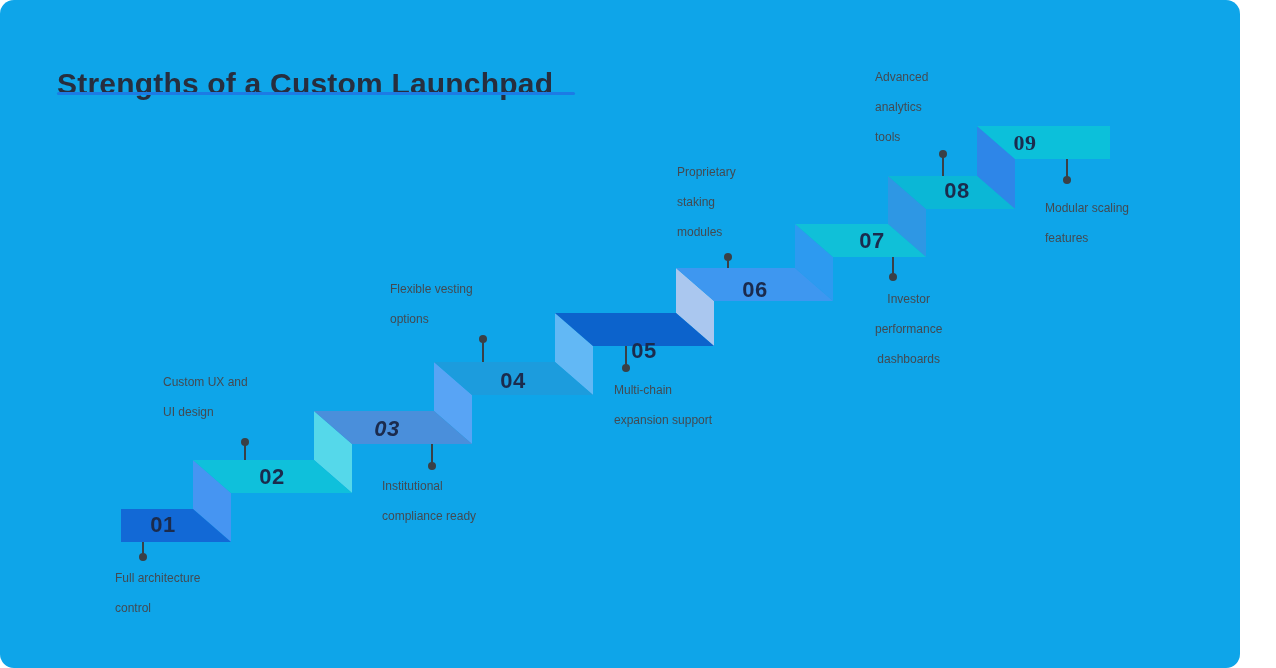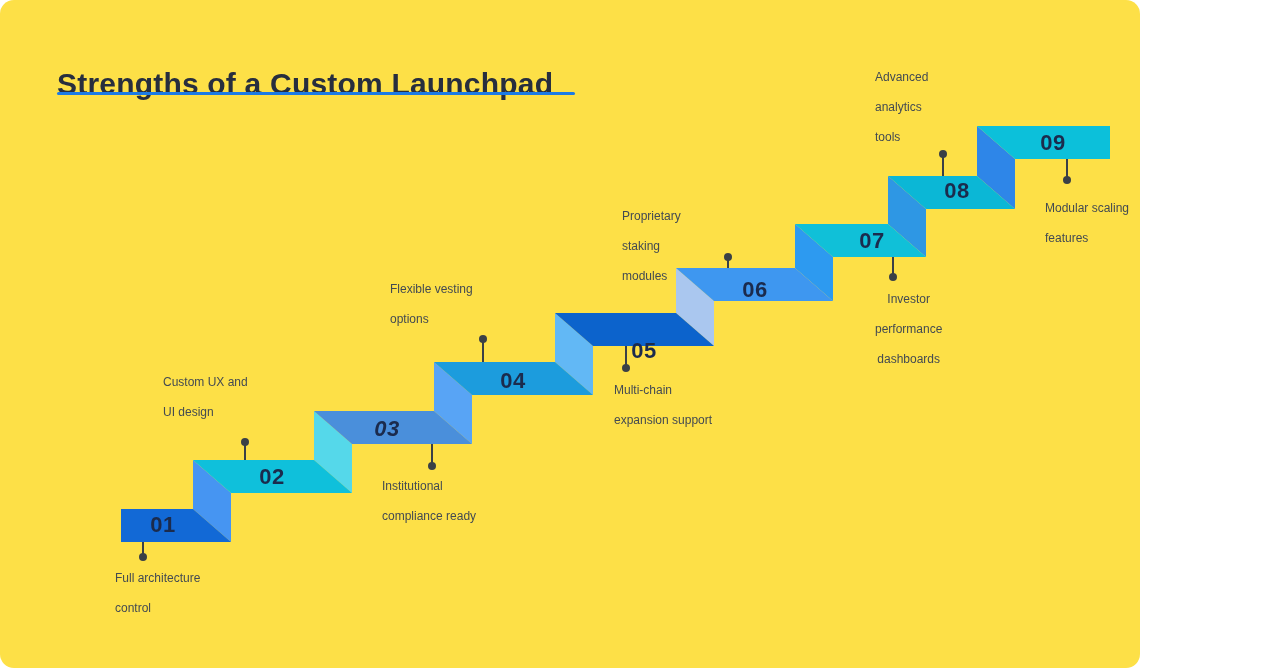--- a/index.html
+++ b/index.html
@@ -1,19 +1,19 @@
 <!DOCTYPE html>
 <html><head>
 <meta charset="utf-8">
 <style>
   html,body{margin:0;padding:0;background:#ffffff;}
   .frame{
     position:relative;
-    width:1140px;height:668px;
-    background:#fde047;
+    width:1240px;height:668px;
+    background:#0ea5e9;
     border-radius:14px;
     overflow:hidden;
     font-family:"Liberation Sans", sans-serif;
   }
   #stage{position:absolute;inset:0;}
   svg{position:absolute;left:0;top:0;}
   .page-title{
     position:absolute;left:57px;top:47px;
     font-size:30px;font-weight:700;color:#272e3e;
     letter-spacing:0.2px;
@@ -79,32 +79,32 @@
         <circle cx="1067" cy="180" r="4" fill="#3a4046"></circle>
       </svg>
       <div class="step-number" style="left: 163px; top: 525px;">01</div>
       <div class="step-number" style="left: 272px; top: 477px;">02</div>
       <div class="step-number" style="left: 387px; top: 429px; font-style: italic;">03</div>
       <div class="step-number" style="left: 513px; top: 381px;">04</div>
       <div class="step-number" style="left: 644px; top: 351px;">05</div>
       <div class="step-number" style="left: 755px; top: 290px;">06</div>
       <div class="step-number" style="left: 872px; top: 241px;">07</div>
       <div class="step-number" style="left: 957px; top: 191px;">08</div>
-      <div class="step-number" style="left: 1053px; top: 143px;">09</div>
+      <div class="step-number" style="left: 1025px; top: 143px; font-family: Liberation Serif, serif;">09</div>
       <div class="step-label" style="left: 115px; top: 563px;">Full architecture
 control</div>
       <div class="step-label" style="left: 382px; top: 471px;">Institutional
 compliance ready</div>
       <div class="step-label" style="left: 163px; top: 367px;">Custom UX and
 UI design</div>
       <div class="step-label" style="left: 390px; top: 274px;">Flexible vesting
 options</div>
       <div class="step-label" style="left: 614px; top: 375px;">Multi-chain
 expansion support</div>
-      <div class="step-label" style="left: 622px; top: 157px; margin-top: 44px;">Proprietary
+      <div class="step-label" style="left: 677px; top: 157px;">Proprietary
 staking
 modules</div>
       <div class="step-label" style="left: 875px; top: 284px; text-align: center;">Investor
 performance
 dashboards</div>
       <div class="step-label" style="left: 875px; top: 62px;">Advanced
 analytics
 tools</div>
       <div class="step-label" style="left: 1045px; top: 193px;">Modular scaling
 features</div>

